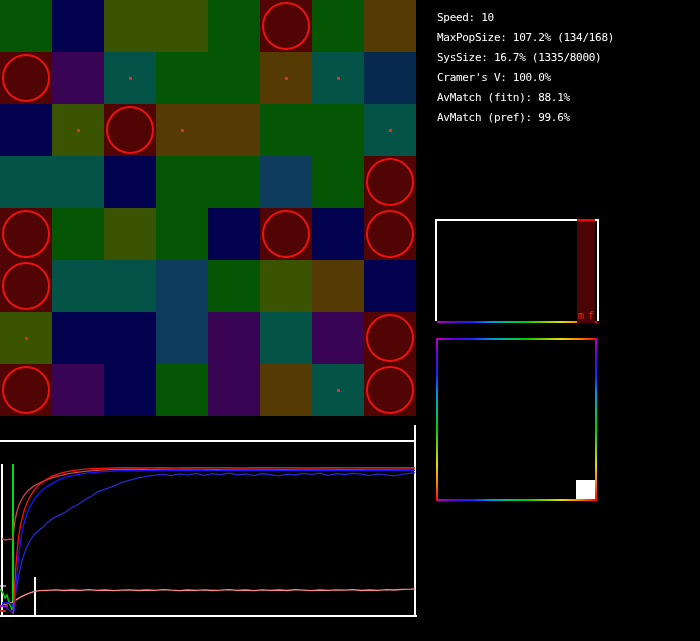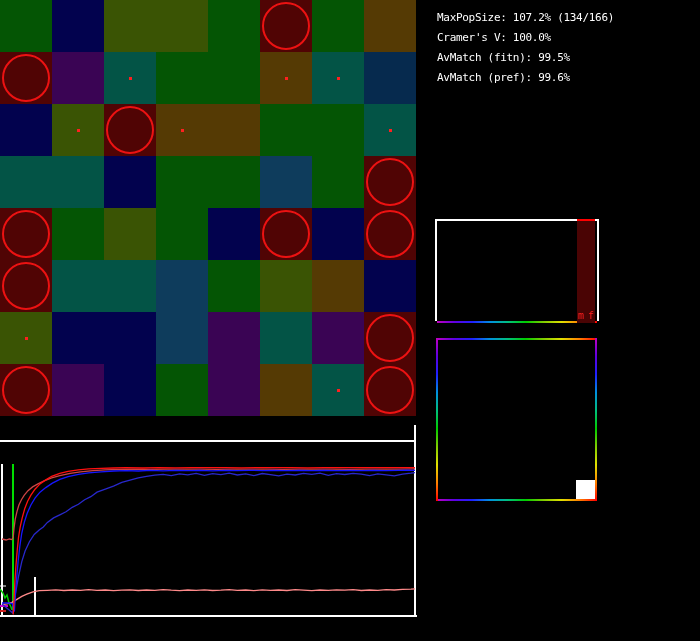--- a/index.html
+++ b/index.html
@@ -135,21 +135,21 @@
       <div class="cell" style="background: rgb(4, 85, 4);"></div>
       <div class="cell" style="background: rgb(58, 4, 84);"></div>
       <div class="cell" style="background: rgb(85, 58, 4);"></div>
       <div class="cell" style="background: rgb(3, 84, 70);">
         <div class="dot" style="background: rgb(255, 32, 32);"></div>
       </div>
       <div class="cell" style="background: rgb(80, 4, 4);">
         <div class="circle" style="border-color: rgb(236, 18, 18);"></div>
       </div>
     </div>
-  <div class="stats" style="color: rgb(255, 255, 255);"><div>MaxPopSize: 107.2% (134/166)</div><div>Cramer's V: 100.0%</div><div>AvMatch (fitn): 99.5%</div><div>AvMatch (pref): 99.6%</div></div>
+  <div class="stats" style="color: rgb(255, 255, 255);"><div>Speed: 10</div><div>MaxPopSize: 107.2% (134/168)</div><div>SysSize: 16.7% (1335/8000)</div><div>Cramer's V: 100.0%</div><div>AvMatch (fitn): 88.1%</div><div>AvMatch (pref): 99.6%</div></div>
 
   <div class="hist">
     <div class="hist-spectrum" style="background: linear-gradient(to right, rgb(192, 0, 192), rgb(96, 0, 224), rgb(32, 32, 255), rgb(0, 144, 224), rgb(0, 192, 128), rgb(0, 204, 0), rgb(128, 204, 0), rgb(224, 224, 0), rgb(255, 128, 0), rgb(255, 0, 0));"></div>
     <div class="hist-bar" style="background: rgb(74, 4, 4); border-top-color: rgb(255, 0, 0);">
       <span style="color: rgb(255, 32, 32);">m</span>
       <span style="color: rgb(255, 32, 32);">f</span>
     </div>
   </div>
 
   <div class="huemap">

